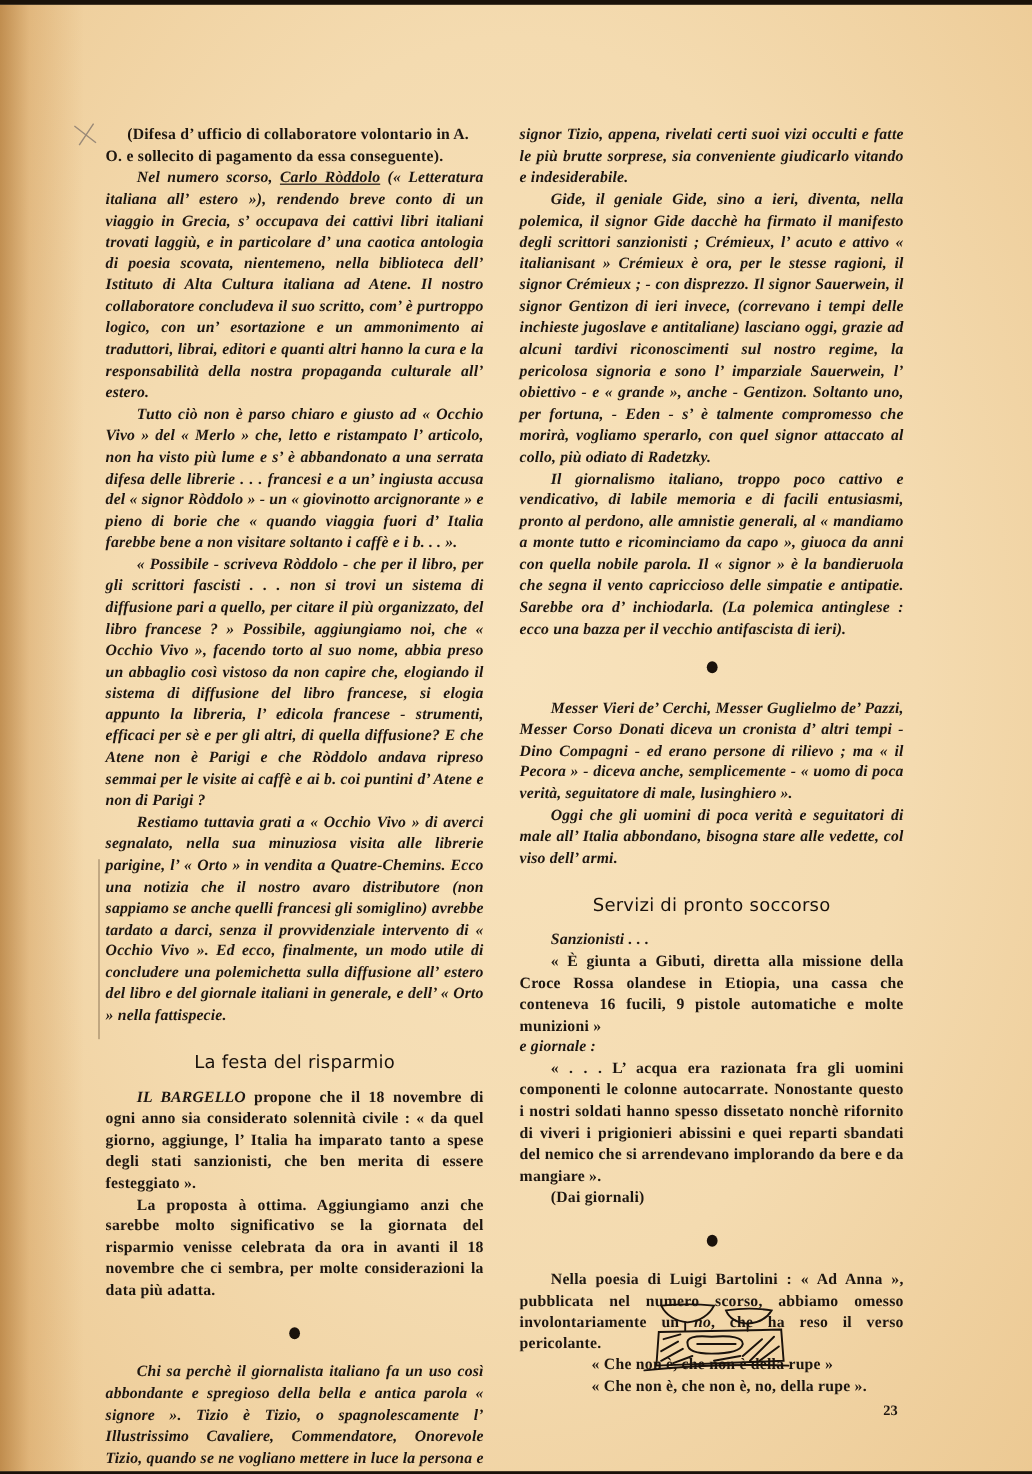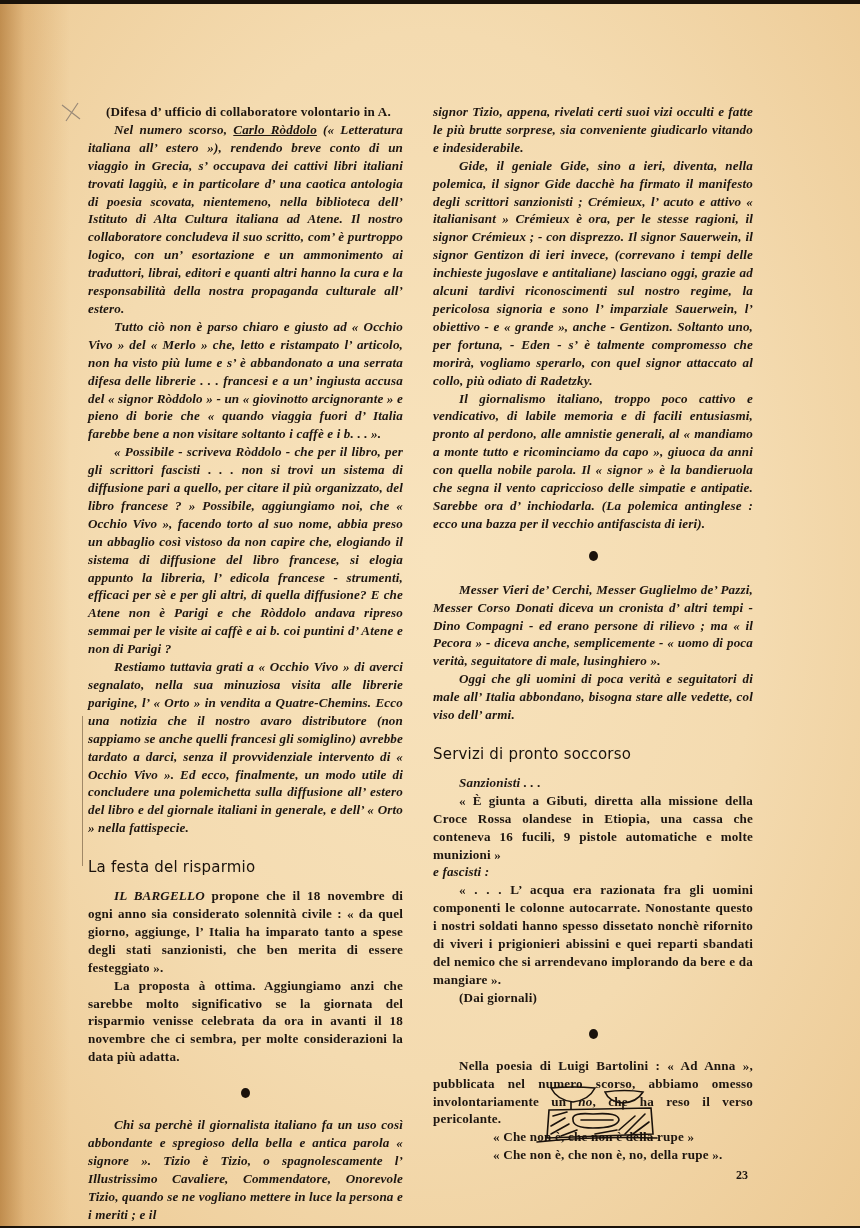--- a/index.html
+++ b/index.html
@@ -28,21 +28,21 @@
   .col-left { left: 88px; width: 315px; }
   .col-right { left: 433px; width: 320px; }
   .col p { margin: 0; text-indent: 26px; }
   .col p.noindent { text-indent: 0; }
   .col p.center-first { text-indent: 18px; }
   .it { font-style: italic; font-weight: bold; letter-spacing: 0.15px; }
   .rm { font-weight: bold; letter-spacing: 0.2px; }
   .u { text-decoration: underline; }
   .heading {
     font-family: "DejaVu Sans", "Liberation Sans", sans-serif;
-    font-size: 15px; font-weight: normal; text-align: left;
+    font-size: 15px; font-weight: normal; text-align: center;
     margin: 22px 0 10px; color: #1a120c; letter-spacing: 0.2px;
   }
   .bullet {
     width: 9px; height: 10px; background: #1a120c; border-radius: 50%;
     margin: 0 auto;
   }
   .right-align { text-align: left; }
   .pagenum {
     position: absolute; left: 736px; top: 1164px;
     font-family: "Liberation Serif", serif; font-weight: bold; font-size: 12px; color: #1e1610;
@@ -63,20 +63,21 @@
 <div class="page">
 
   <svg class="pencil-x" viewBox="0 0 22 22">
     <path d="M2 4 L20 18 M18 2 L6 20" stroke="#9a8a78" stroke-width="1.2" fill="none"></path>
   </svg>
 
   <div class="margin-line"></div>
 
   <div class="col col-left">
     <p class="rm center-first">(Difesa d’ ufficio di collaboratore volontario in A.</p>
+    <p class="rm noindent">O. e sollecito di pagamento da essa conseguente).</p>
     <p class="it"><span>Nel numero scorso, </span><span class="u">Carlo Ròddolo</span><span> (« Letteratura italiana all’ estero »), rendendo breve conto di un viaggio in Grecia, s’ occupava dei cattivi libri italiani trovati laggiù, e in particolare d’ una caotica antologia di poesia scovata, nientemeno, nella biblioteca dell’ Istituto di Alta Cultura italiana ad Atene. Il nostro collaboratore concludeva il suo scritto, com’ è purtroppo logico, con un’ esortazione e un ammonimento ai traduttori, librai, editori e quanti altri hanno la cura e la responsabilità della nostra propaganda culturale all’ estero.</span></p>
     <p class="it">Tutto ciò non è parso chiaro e giusto ad « Occhio Vivo » del « Merlo » che, letto e ristampato l’ articolo, non ha visto più lume e s’ è abbandonato a una serrata difesa delle librerie . . . francesi e a un’ ingiusta accusa del « signor Ròddolo » - un « giovinotto arcignorante » e pieno di borie che « quando viaggia fuori d’ Italia farebbe bene a non visitare soltanto i caffè e i b. . . ».</p>
     <p class="it">« Possibile - scriveva Ròddolo - che per il libro, per gli scrittori fascisti . . . non si trovi un sistema di diffusione pari a quello, per citare il più organizzato, del libro francese ? » Possibile, aggiungiamo noi, che « Occhio Vivo », facendo torto al suo nome, abbia preso un abbaglio così vistoso da non capire che, elogiando il sistema di diffusione del libro francese, si elogia appunto la libreria, l’ edicola francese - strumenti, efficaci per sè e per gli altri, di quella diffusione? E che Atene non è Parigi e che Ròddolo andava ripreso semmai per le visite ai caffè e ai b. coi puntini d’ Atene e non di Parigi ?</p>
     <p class="it">Restiamo tuttavia grati a « Occhio Vivo » di averci segnalato, nella sua minuziosa visita alle librerie parigine, l’ « Orto » in vendita a Quatre-Chemins. Ecco una notizia che il nostro avaro distributore (non sappiamo se anche quelli francesi gli somiglino) avrebbe tardato a darci, senza il provvidenziale intervento di « Occhio Vivo ». Ed ecco, finalmente, un modo utile di concludere una polemichetta sulla diffusione all’ estero del libro e del giornale italiani in generale, e dell’ « Orto » nella fattispecie.</p>
 
     <div class="heading">La festa del risparmio</div>
 
     <p class="rm"><span class="it">IL BARGELLO</span><span> propone che il 18 novembre di ogni anno sia considerato solennità civile : « da quel giorno, aggiunge, l’ Italia ha imparato tanto a spese degli stati sanzionisti, che ben merita di essere festeggiato ».</span></p>
     <p class="rm">La proposta à ottima. Aggiungiamo anzi che sarebbe molto significativo se la giornata del risparmio venisse celebrata da ora in avanti il 18 novembre che ci sembra, per molte considerazioni la data più adatta.</p>
 
@@ -96,21 +97,21 @@
     <div class="bullet"></div>
     <div style="height:20px"></div>
 
     <p class="it">Messer Vieri de’ Cerchi, Messer Guglielmo de’ Pazzi, Messer Corso Donati diceva un cronista d’ altri tempi - Dino Compagni - ed erano persone di rilievo ; ma « il Pecora » - diceva anche, semplicemente - « uomo di poca verità, seguitatore di male, lusinghiero ».</p>
     <p class="it">Oggi che gli uomini di poca verità e seguitatori di male all’ Italia abbondano, bisogna stare alle vedette, col viso dell’ armi.</p>
 
     <div class="heading">Servizi di pronto soccorso</div>
 
     <p class="it">Sanzionisti . . .</p>
     <p class="rm">« È giunta a Gibuti, diretta alla missione della Croce Rossa olandese in Etiopia, una cassa che conteneva 16 fucili, 9 pistole automatiche e molte munizioni »</p>
-    <p class="it noindent">e fascisti :</p>
+    <p class="it noindent">e giornale :</p>
     <p class="rm">« . . . L’ acqua era razionata fra gli uomini componenti le colonne autocarrate. Nonostante questo i nostri soldati hanno spesso dissetato nonchè rifornito di viveri i prigionieri abissini e quei reparti sbandati del nemico che si arrendevano implorando da bere e da mangiare ».</p>
     <p class="rm right-align">(Dai giornali)</p>
 
     <div style="height:22px"></div>
     <div class="bullet"></div>
     <div style="height:18px"></div>
 
     <p class="rm"><span>Nella poesia di Luigi Bartolini : « Ad Anna », pubblicata nel numero scorso, abbiamo omesso involontariamente un </span><span class="it">no</span><span>, che ha reso il verso pericolante.</span></p>
     <p class="rm indent-verse">« Che non è, che non è della rupe »</p>
     <p class="rm indent-verse">« Che non è, che non è, no, della rupe ».</p>

